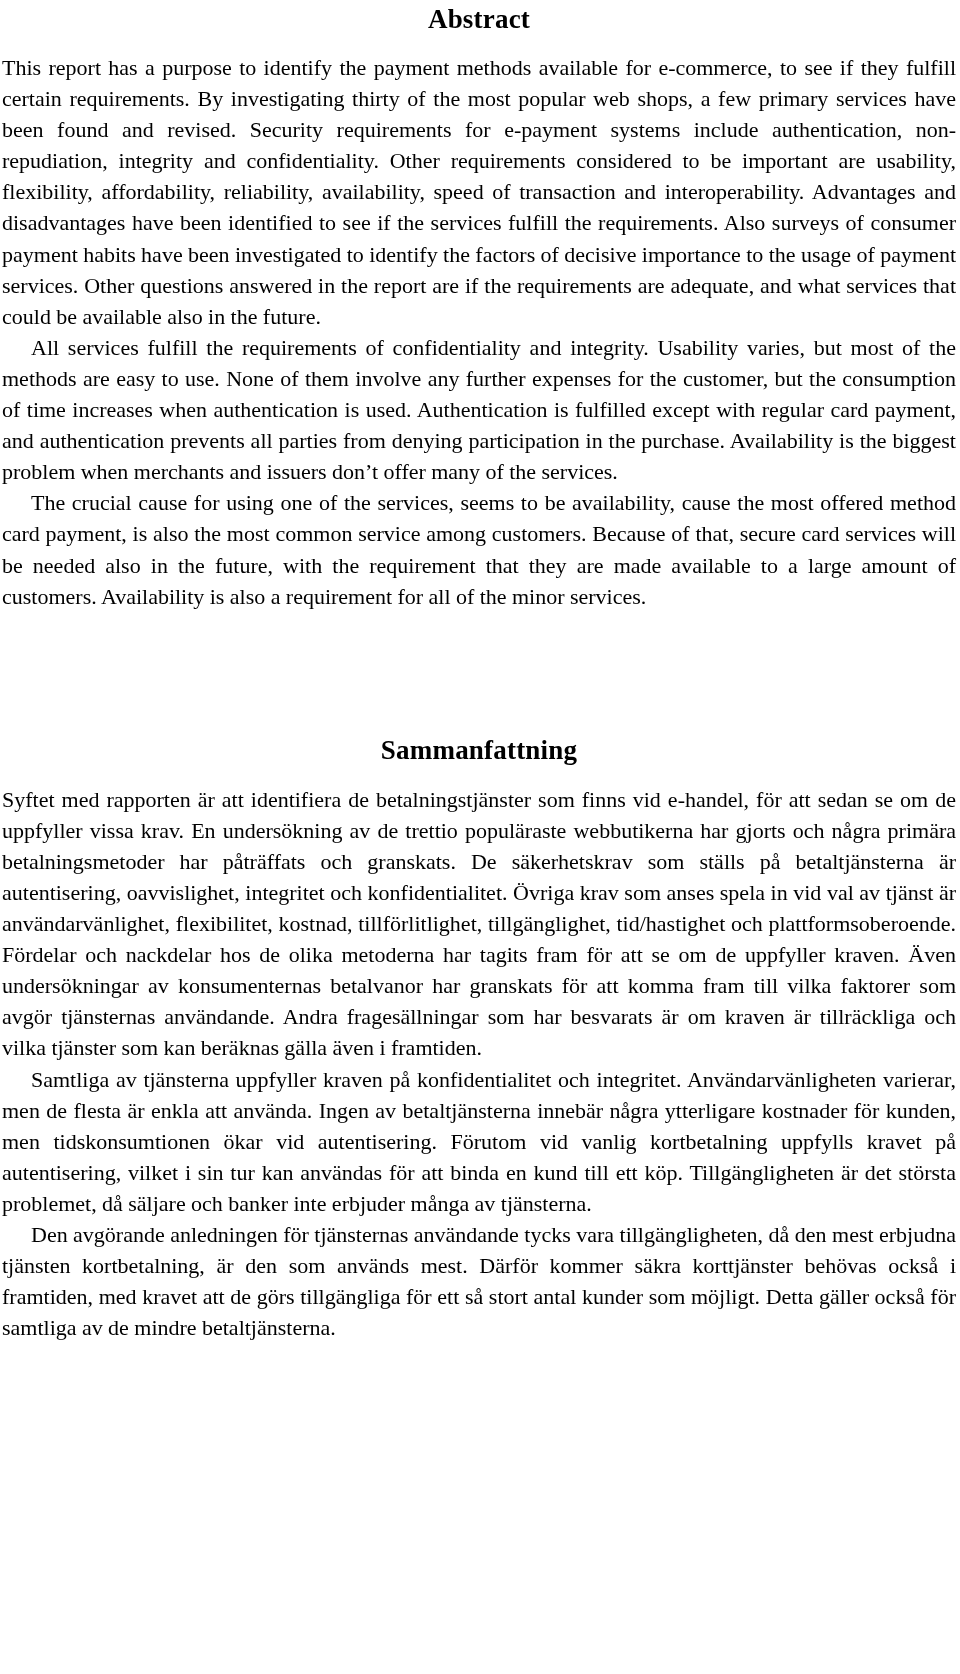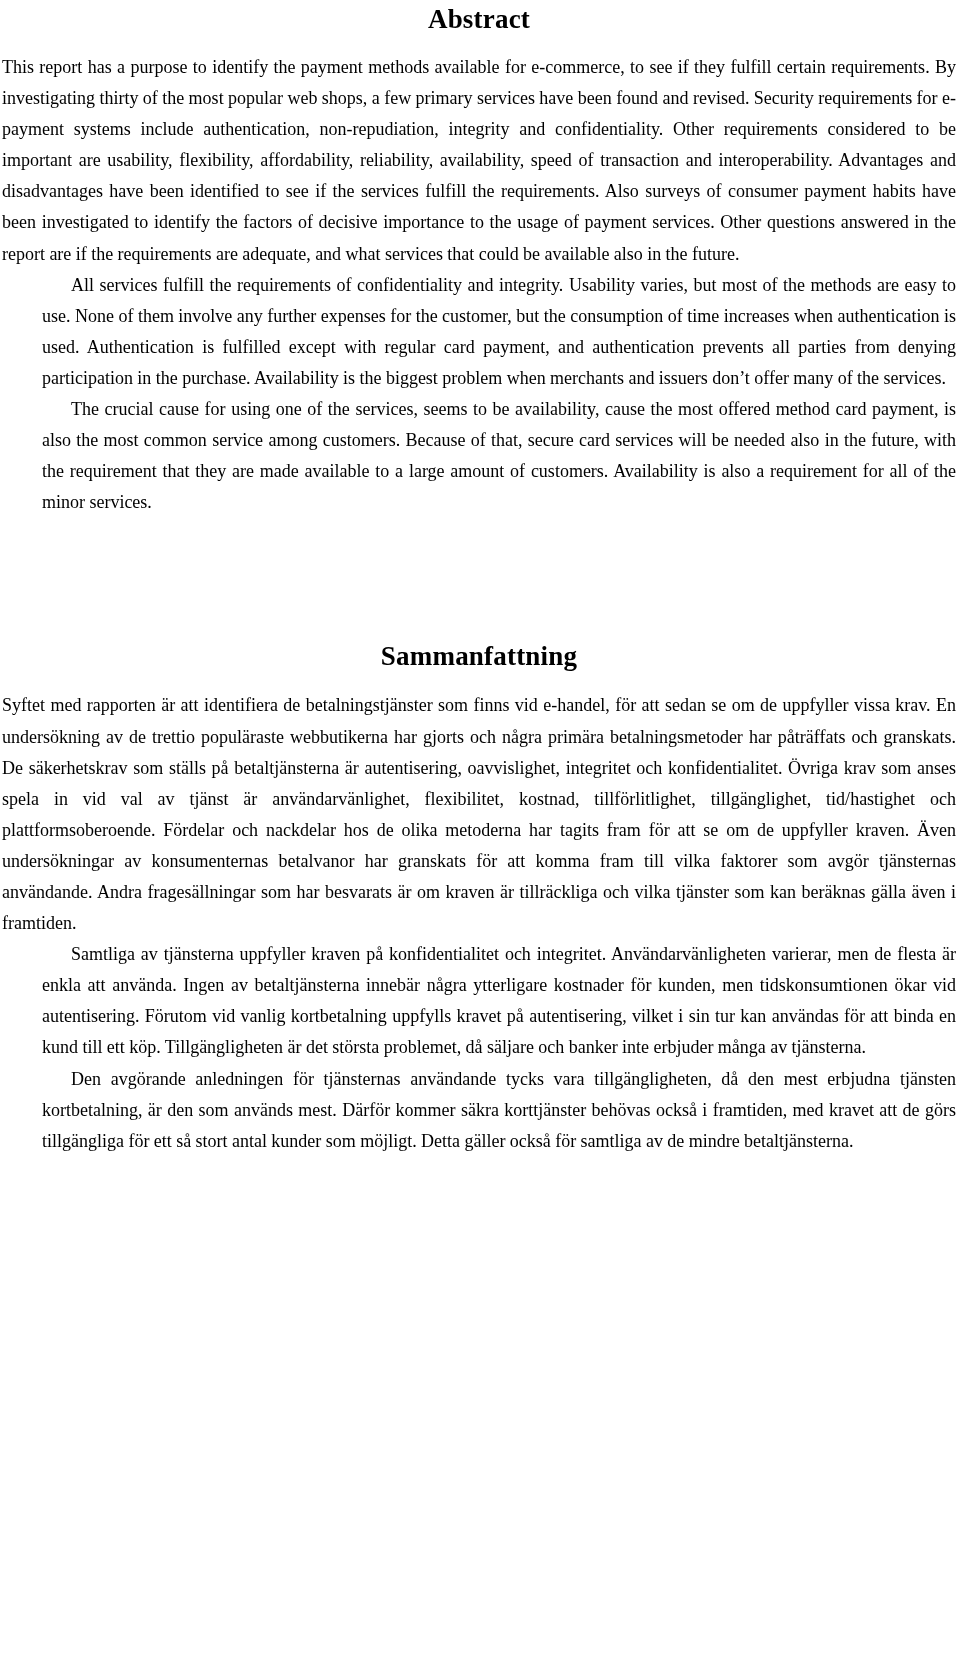--- a/index.html
+++ b/index.html
@@ -35,34 +35,33 @@
   #abstract-title {
     padding-top: 2px;
   }
   .body-block {
     margin: 0;
     padding: 0;
   }
   .para {
     margin: 0;
     padding: 0;
-    font-size: 18px;
+    font-size: 22px;
     line-height: 31.1px;
     text-align: justify;
     text-justify: inter-word;
     hyphens: manual;
     -webkit-hyphens: manual;
     word-spacing: -0.1px;
   }
   .para.first {
     text-indent: 0;
   }
   .para.indent {
     text-indent: 29px;
-    margin-left: 40px;
   }
   #abstract-body {
     margin-top: 16px;
   }
   #sammanfattning-title {
     margin-top: 0;
   }
   #sammanfattning-body {
     margin-top: 17px;
   }

